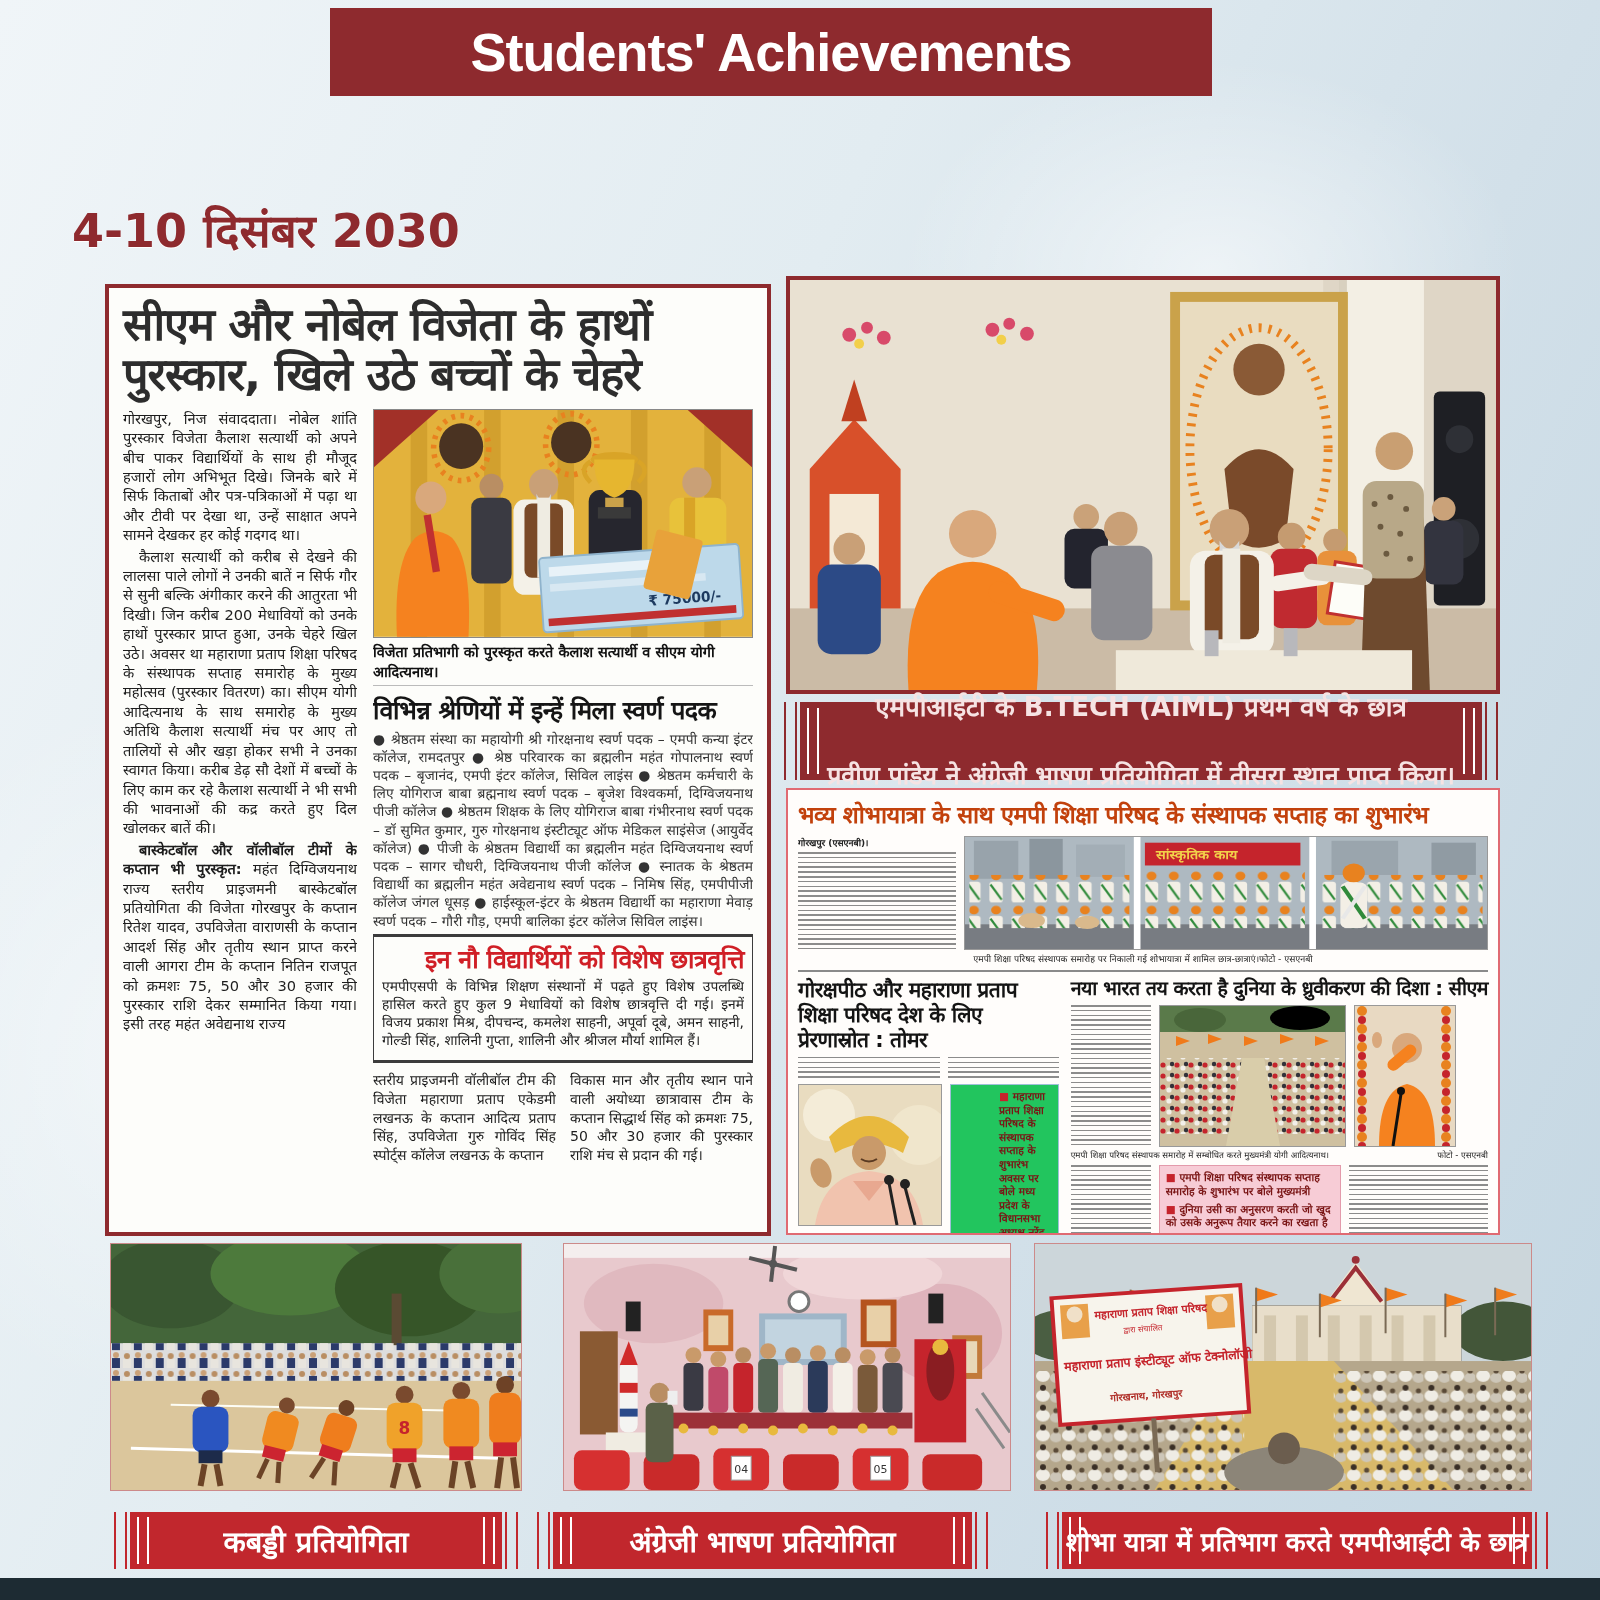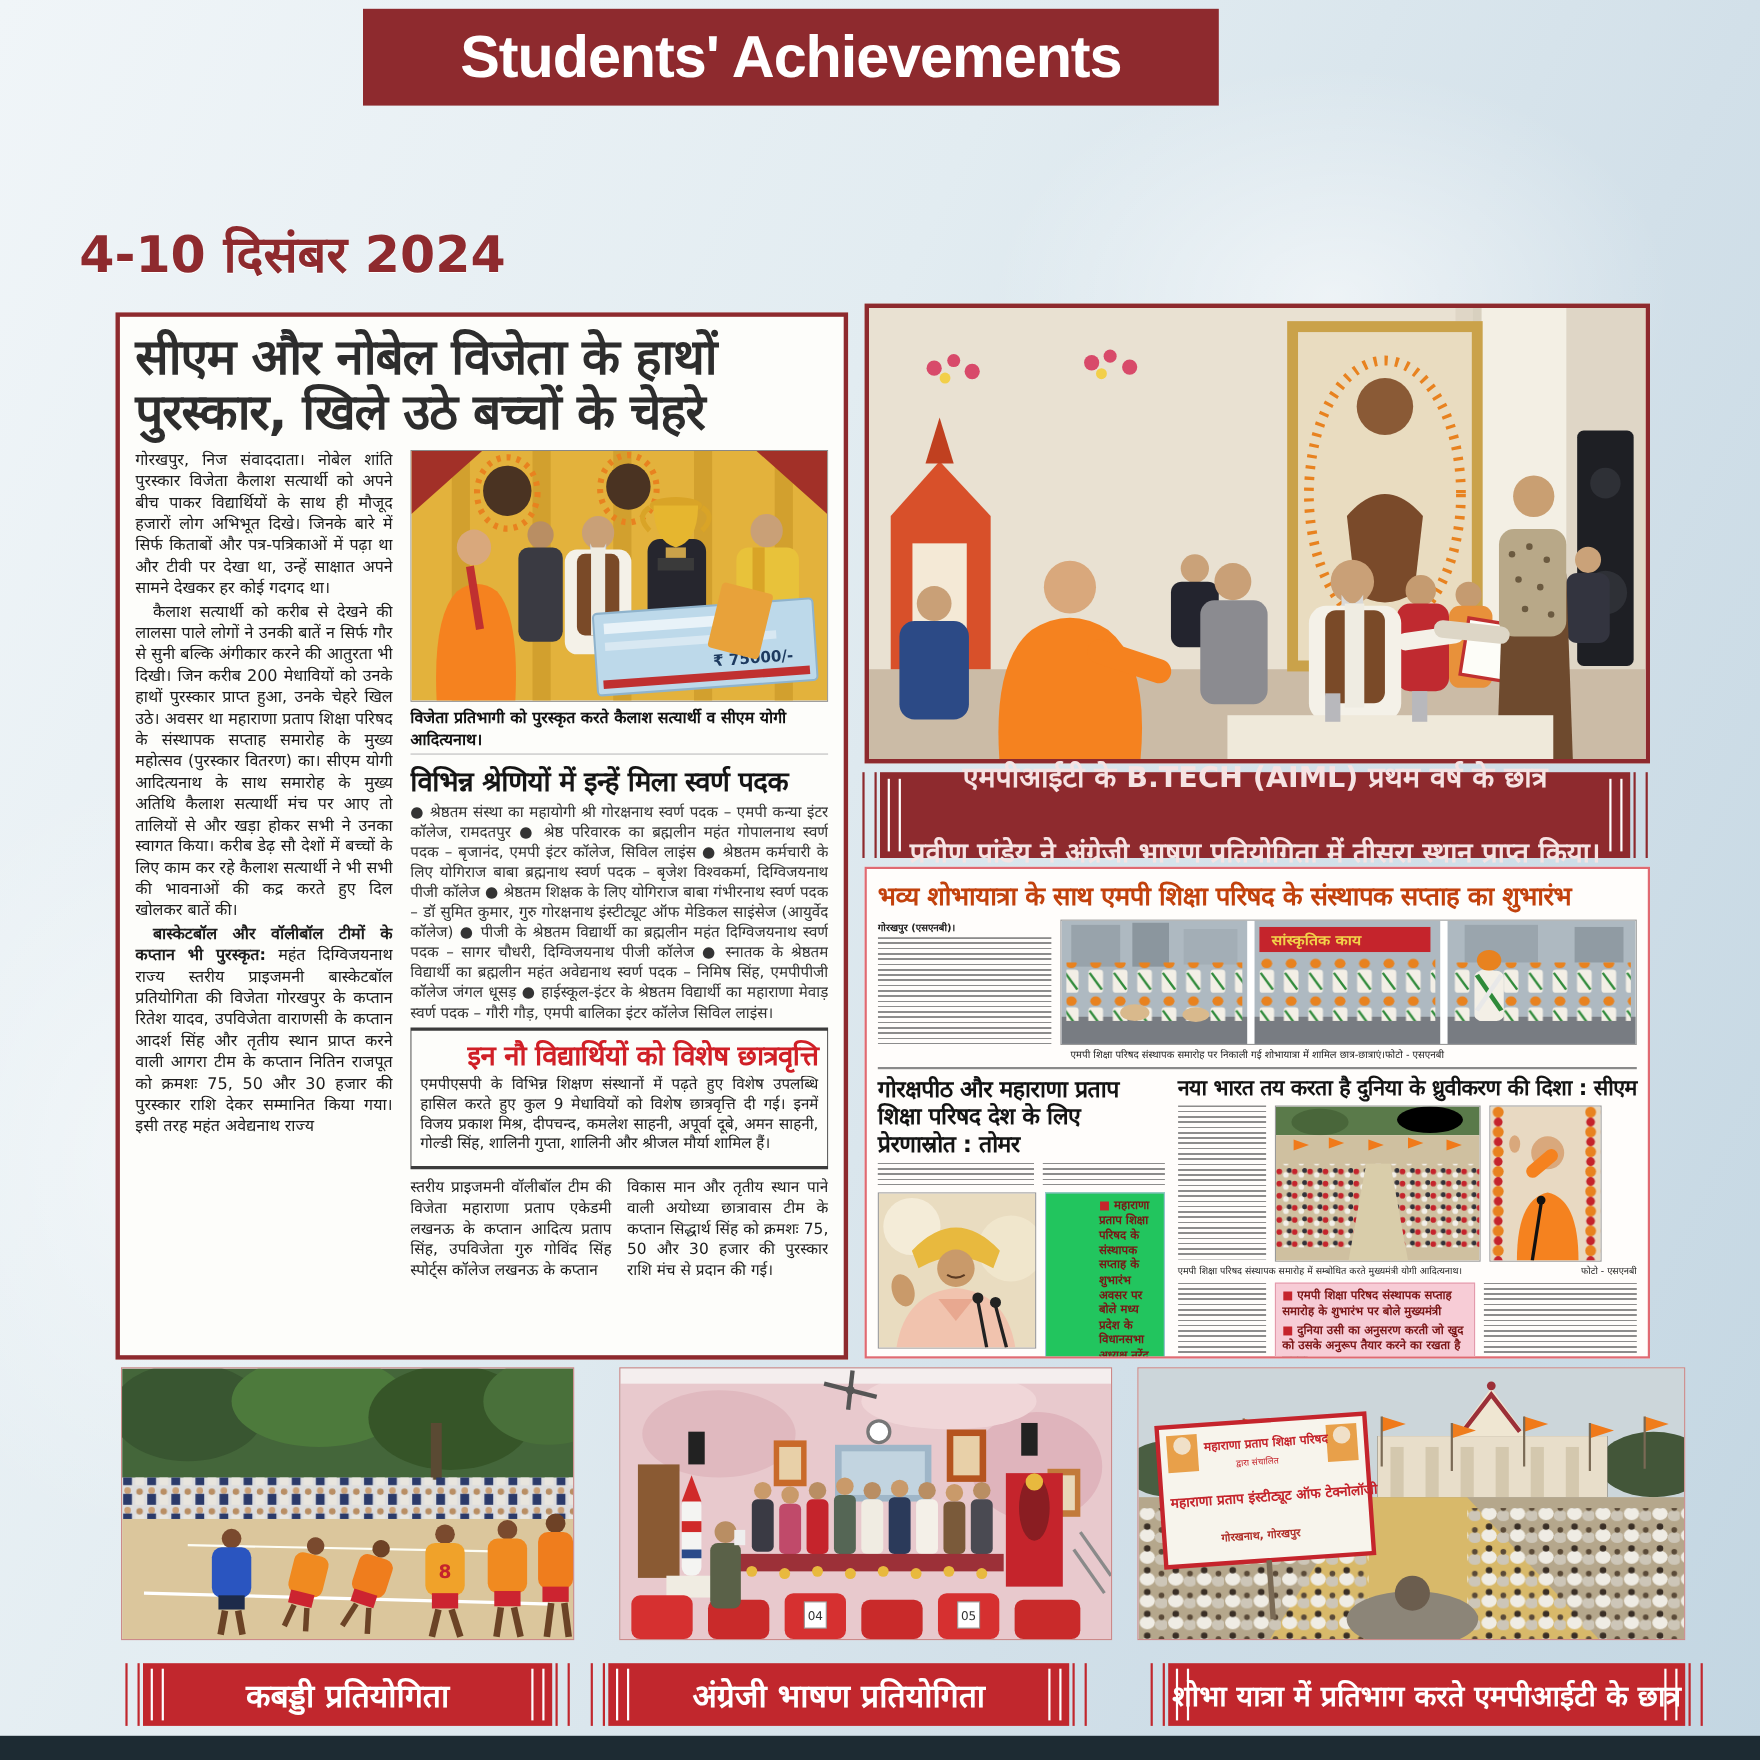--- a/index.html
+++ b/index.html
@@ -6,21 +6,21 @@
   #canvas{position:relative;width:1600px;height:1600px;overflow:hidden;
     background:linear-gradient(115deg,#f0f5f8 0%,#e2ecf1 40%,#d2e0e9 68%,#c3d6e2 100%);
     font-family:"DejaVu Sans", sans-serif;}
   #canvas .sheen1{position:absolute;left:900px;top:60px;width:620px;height:420px;border-radius:50%;
     background:radial-gradient(closest-side,rgba(255,255,255,.55),rgba(255,255,255,0));}
   #canvas .sheen2{position:absolute;left:-120px;top:700px;width:500px;height:700px;border-radius:50%;
     background:radial-gradient(closest-side,rgba(255,255,255,.4),rgba(255,255,255,0));}
   .abs{position:absolute;box-sizing:border-box;}
 
   
-  .banner{left:330px;top:8px;width:778px;height:88px;background:#8e2a2e;color:#fff;
+  .banner{left:330px;top:8px;width:882px;height:88px;background:#8e2a2e;color:#fff;
     display:flex;align-items:center;justify-content:center;font-size:54px;font-weight:800;
     letter-spacing:-1px;font-family:"Liberation Sans","DejaVu Sans",sans-serif;}
   .main-title{left:70px;top:104px;width:1470px;height:92px;color:#8e2a2e;font-size:60px;
     font-weight:800;white-space:nowrap;text-shadow:0 1px 0 #fff;}
   .date-line{left:72px;top:198px;color:#8e2a2e;font-size:46px;font-weight:800;text-shadow:0 1px 0 #fff;}
 
   
   .clip{background:#fdfdfa;border:4px solid #8e2a2e;overflow:hidden;}
   .left-clip{left:105px;top:284px;width:666px;height:952px;padding:12px 14px;}
   .lc-head{color:#2d2d2d;font-weight:800;font-size:45px;line-height:1.12;letter-spacing:-1px;}
@@ -93,21 +93,21 @@
 </head>
 <body>
 
 <div id="canvas">
   <div class="sheen1"></div>
   <div class="sheen2"></div>
 
   <div class="abs banner">
     <span>Students' Achievements</span>
   </div>
-  <div class="abs date-line">4-10 दिसंबर 2024</div>
+  <div class="abs date-line">4-10 दिसंबर 2030</div>
 
   <div class="abs clip left-clip">
     <div class="lc-head">
       <div>सीएम और नोबेल विजेता के हाथों</div>
       <div>पुरस्कार, खिले उठे बच्चों के चेहरे</div>
     </div>
     <div class="lc-body">
       <div class="lc-col1">
         <p>गोरखपुर, निज संवाददाता। नोबेल शांति पुरस्कार विजेता कैलाश सत्यार्थी को अपने बीच पाकर विद्यार्थियों के साथ ही मौजूद हजारों लोग अभिभूत दिखे। जिनके बारे में सिर्फ किताबों और पत्र-पत्रिकाओं में पढ़ा था और टीवी पर देखा था, उन्हें साक्षात अपने सामने देखकर हर कोई गदगद था।</p>
         <p class="ind">कैलाश सत्यार्थी को करीब से देखने की लालसा पाले लोगों ने उनकी बातें न सिर्फ गौर से सुनी बल्कि अंगीकार करने की आतुरता भी दिखी। जिन करीब 200 मेधावियों को उनके हाथों पुरस्कार प्राप्त हुआ, उनके चेहरे खिल उठे। अवसर था महाराणा प्रताप शिक्षा परिषद के संस्थापक सप्ताह समारोह के मुख्य महोत्सव (पुरस्कार वितरण) का। सीएम योगी आदित्यनाथ के साथ समारोह के मुख्य अतिथि कैलाश सत्यार्थी मंच पर आए तो तालियों से और खड़ा होकर सभी ने उनका स्वागत किया। करीब डेढ़ सौ देशों में बच्चों के लिए काम कर रहे कैलाश सत्यार्थी ने भी सभी की भावनाओं की कद्र करते हुए दिल खोलकर बातें की।</p>

